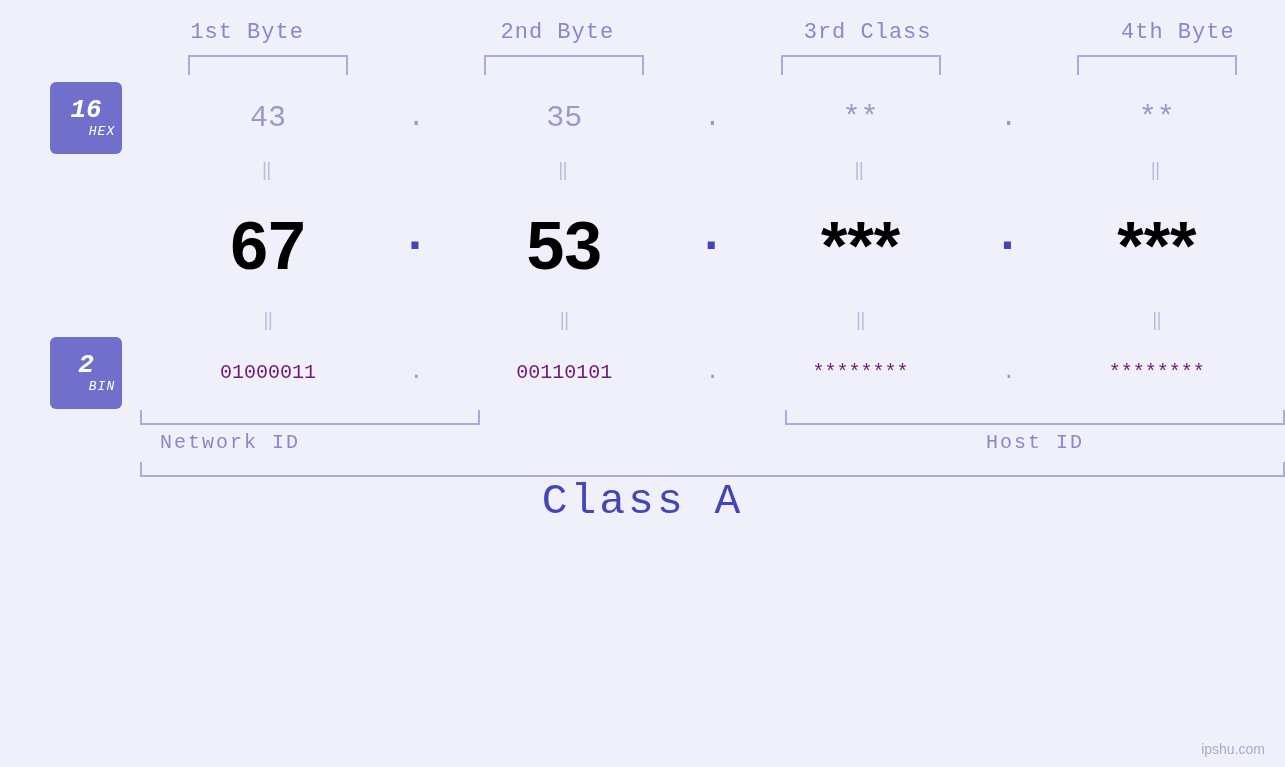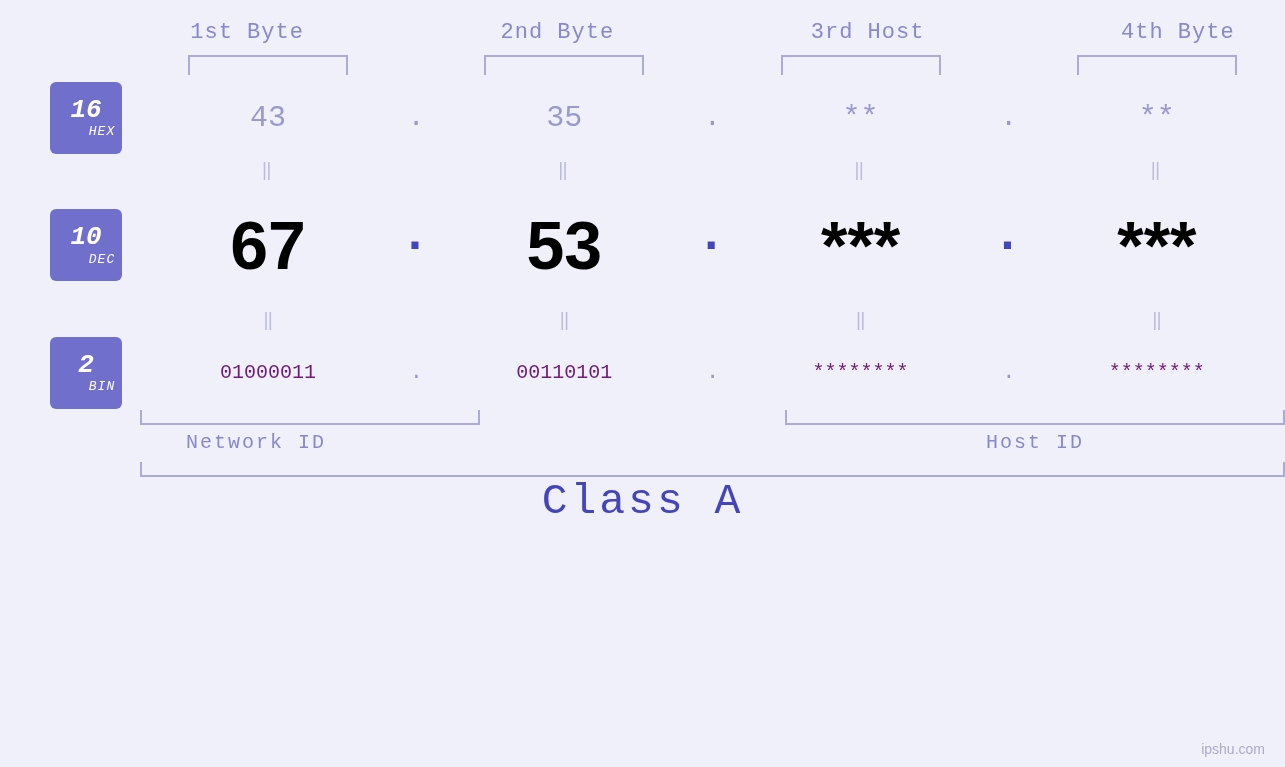--- a/index.html
+++ b/index.html
@@ -154,21 +154,21 @@
 </head>
 <body>
 
 <div class="main-container">
 
   <div class="byte-headers">
     <div class="byte-header">1st Byte</div>
     <div style="width:40px; flex: 0 0 40px;"></div>
     <div class="byte-header">2nd Byte</div>
     <div style="width:40px; flex: 0 0 40px;"></div>
-    <div class="byte-header">3rd Host</div>
+    <div class="byte-header">3rd Class</div>
     <div style="width:40px; flex: 0 0 40px;"></div>
     <div class="byte-header">4th Byte</div>
   </div>
 
   <div class="brackets-top">
     <div class="bracket-cell">
       <div class="bracket-top-line" style="width:160px;"></div>
     </div>
     <div style="width:40px; flex: 0 0 40px;"></div>
     <div class="bracket-cell">
@@ -214,24 +214,20 @@
       <div style="width:40px;flex:0 0 40px;"></div>
       <div style="flex:1;text-align:center;color:#bbbbdd;font-size:18px;letter-spacing:3px;">‖</div>
       <div style="width:40px;flex:0 0 40px;"></div>
       <div style="flex:1;text-align:center;color:#bbbbdd;font-size:18px;letter-spacing:3px;">‖</div>
       <div style="width:40px;flex:0 0 40px;"></div>
       <div style="flex:1;text-align:center;color:#bbbbdd;font-size:18px;letter-spacing:3px;">‖</div>
     </div>
 
     <div style="display:flex; width:100%; padding-left:140px; align-items:center; height:110px; position:relative;">
 
-      <div class="badge" style="position:absolute; left:50px; top:50%; transform:translateY(-50%);">
-        <span class="badge-num">10</span>
-        <span class="badge-label">DEC</span>
-      </div>
       <div class="data-cell">
           <span class="dec-value">67</span>
         </div>
       <div style="width:40px;flex:0 0 40px;text-align:center;"><span style="color:#4444bb;font-size:50px;font-weight:bold;font-family:Arial,sans-serif;">·</span></div>
       <div class="data-cell">
           <span class="dec-value">53</span>
         </div>
       <div style="width:40px;flex:0 0 40px;text-align:center;"><span style="color:#4444bb;font-size:50px;font-weight:bold;font-family:Arial,sans-serif;">·</span></div>
       <div class="data-cell">
           <span class="dec-value">***</span>
@@ -281,21 +277,21 @@
         <div style="width: calc(2 * (100% / 4.5) + 40px); min-width: 340px; border-bottom: 2px solid #aaaadd; border-left: 2px solid #aaaadd; border-right: 2px solid #aaaadd; height:15px;"></div>
       </div>
 
       <div style="flex:1;"></div>
 
       <div style="display:flex; flex-direction:column; align-items:center;">
         <div style="width: calc(2 * (100% / 3) + 40px); min-width: 500px; border-bottom: 2px solid #aaaadd; border-left: 2px solid #aaaadd; border-right: 2px solid #aaaadd; height:15px;"></div>
       </div>
     </div>
 
-    <div style="display:flex; width:100%; padding-left:86px; margin-top:6px;">
+    <div style="display:flex; width:100%; padding-left:60px; margin-top:6px;">
       <div style="min-width:340px; text-align:center;">
         <span style="color:#8888cc; font-size:20px; letter-spacing:2px; font-family:'Courier New',Courier,monospace;">Network ID</span>
       </div>
       <div style="flex:1;"></div>
       <div style="min-width:500px; text-align:center;">
         <span style="color:#8888cc; font-size:20px; letter-spacing:2px; font-family:'Courier New',Courier,monospace;">Host ID</span>
       </div>
     </div>
 
     <div class="outer-bracket"></div>

